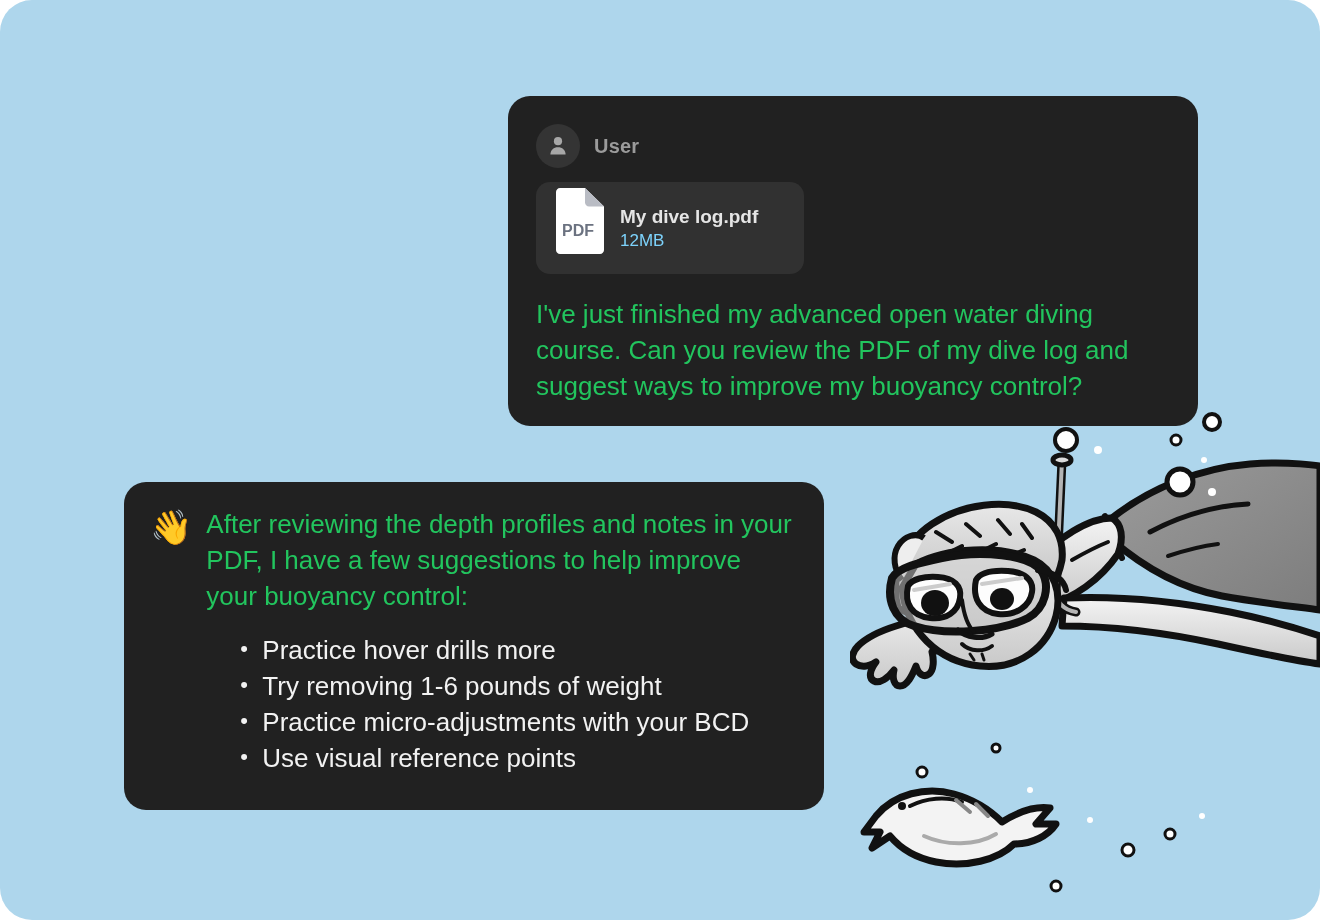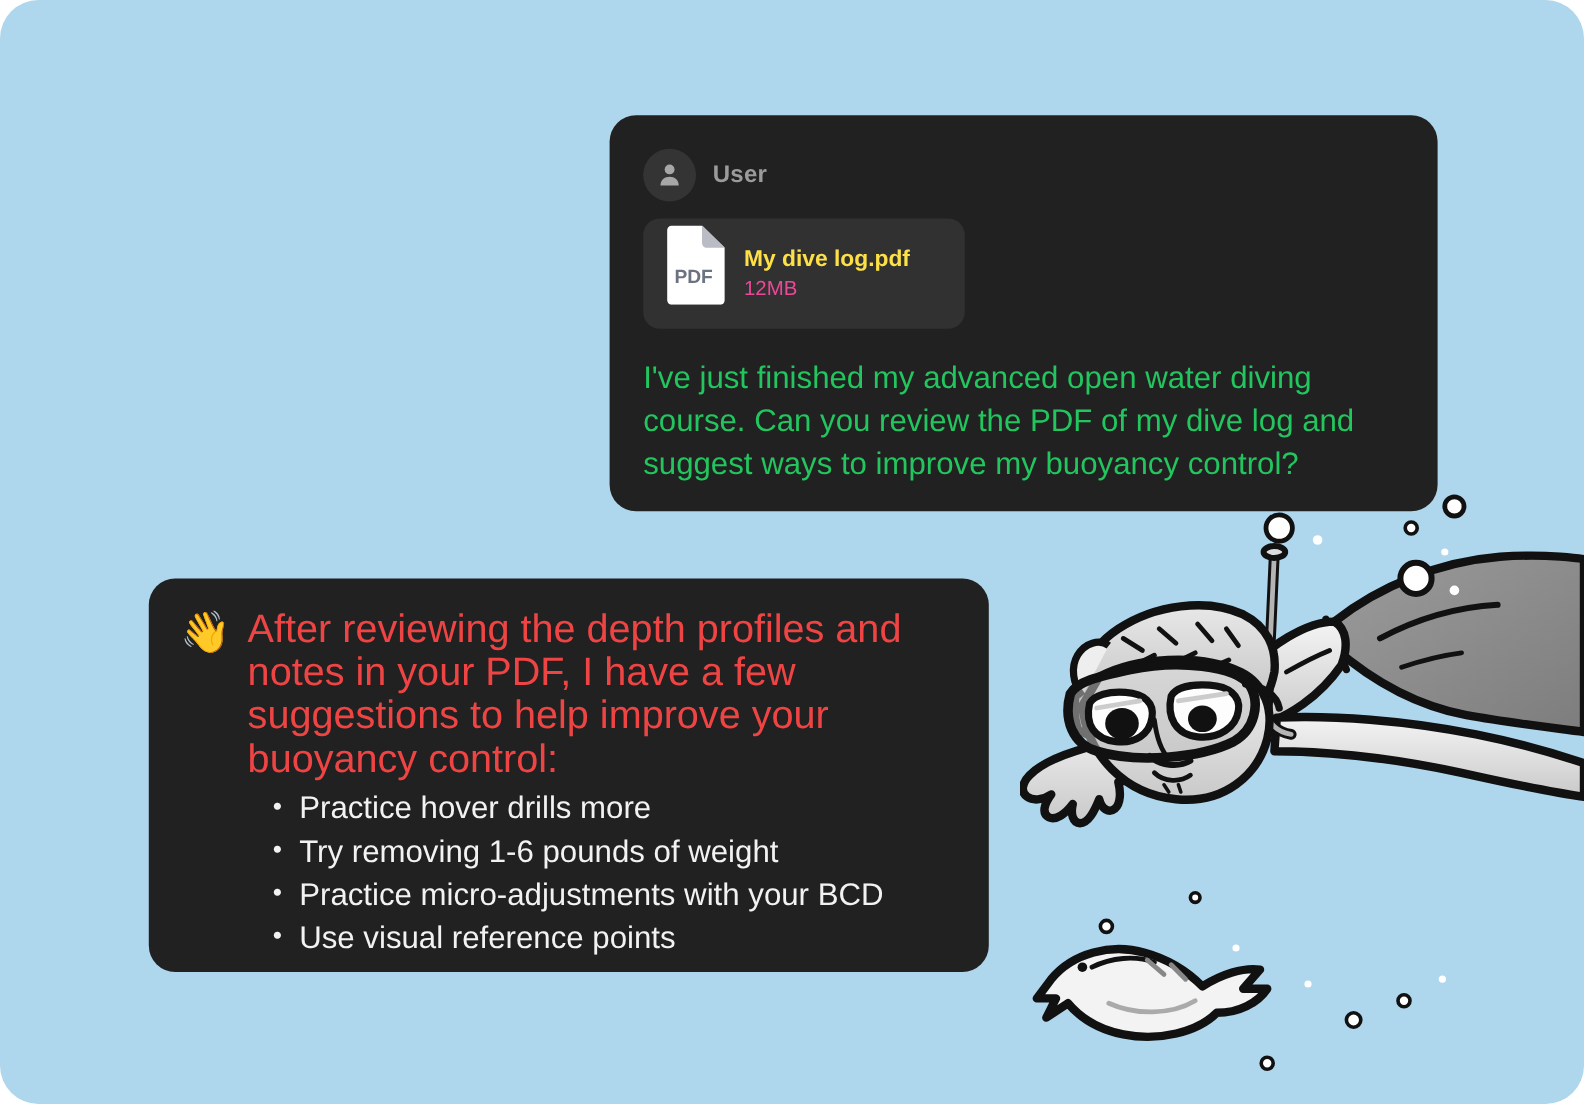--- a/index.html
+++ b/index.html
@@ -103,27 +103,27 @@
   }
   .pdf-icon svg { display: block; }
   .attachment-meta {
     display: flex;
     flex-direction: column;
     justify-content: center;
     gap: 3px;
     min-width: 0;
   }
   .file-name {
-    color: #fde047;
+    color: #e5e5e5;
     font-size: 19px;
     font-weight: bold;
     white-space: nowrap;
   }
   .file-size {
-    color: #ec4899;
+    color: #7dd3fc;
     font-size: 17px;
   }
 
   
   .msg-body {
     margin-top: 22px;
     color: #22c55e;
     font-size: 26px;
     line-height: 36px;
   }
@@ -133,27 +133,27 @@
     gap: 14px;
     align-items: flex-start;
   }
   .wave-emoji {
     font-size: 34px;
     line-height: 38px;
     flex: 0 0 auto;
     margin-top: 2px;
   }
   .assistant-text {
-    color: #ef4444;
-    font-size: 33px;
+    color: #22c55e;
+    font-size: 26px;
     line-height: 36px;
     flex: 1 1 auto;
   }
   ul.tips {
-    margin: 5px;
+    margin: 18px;
     padding: 0 0 0 38px;
     list-style: none;
   }
   ul.tips li {
     position: relative;
     font-size: 26px;
     line-height: 36px;
     color: #f2f2f2;
   }
   ul.tips li::before {

